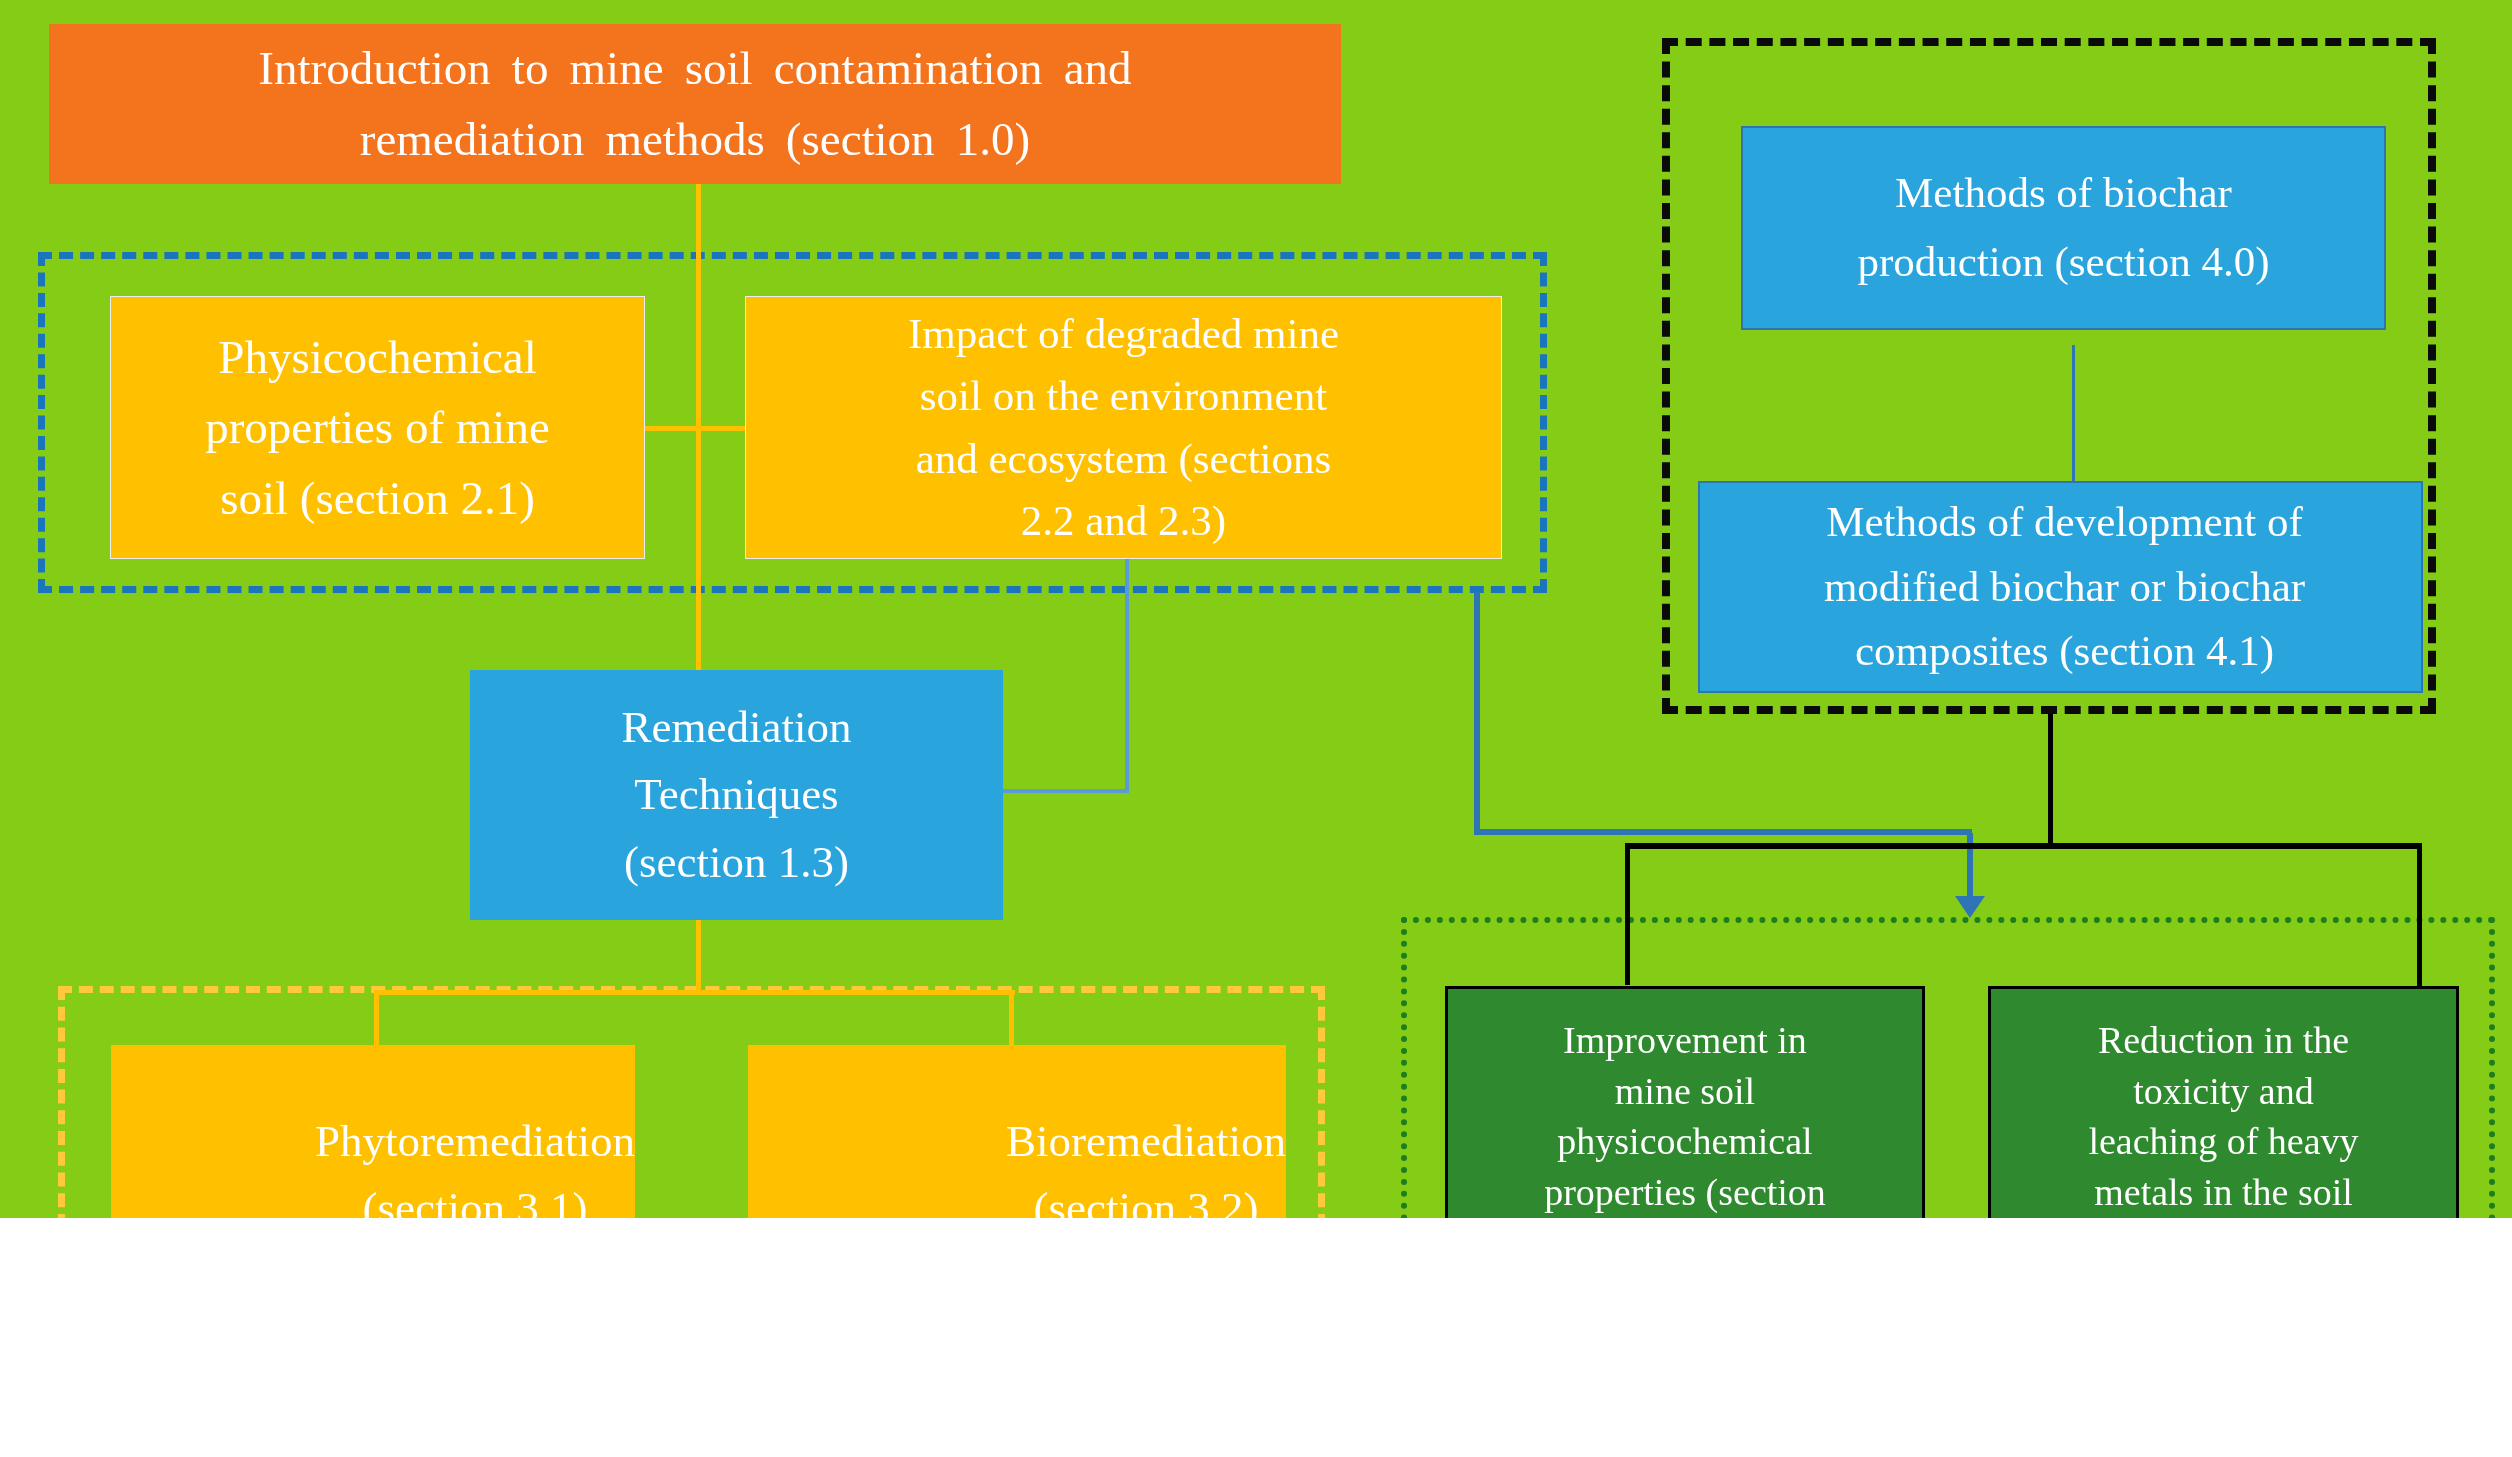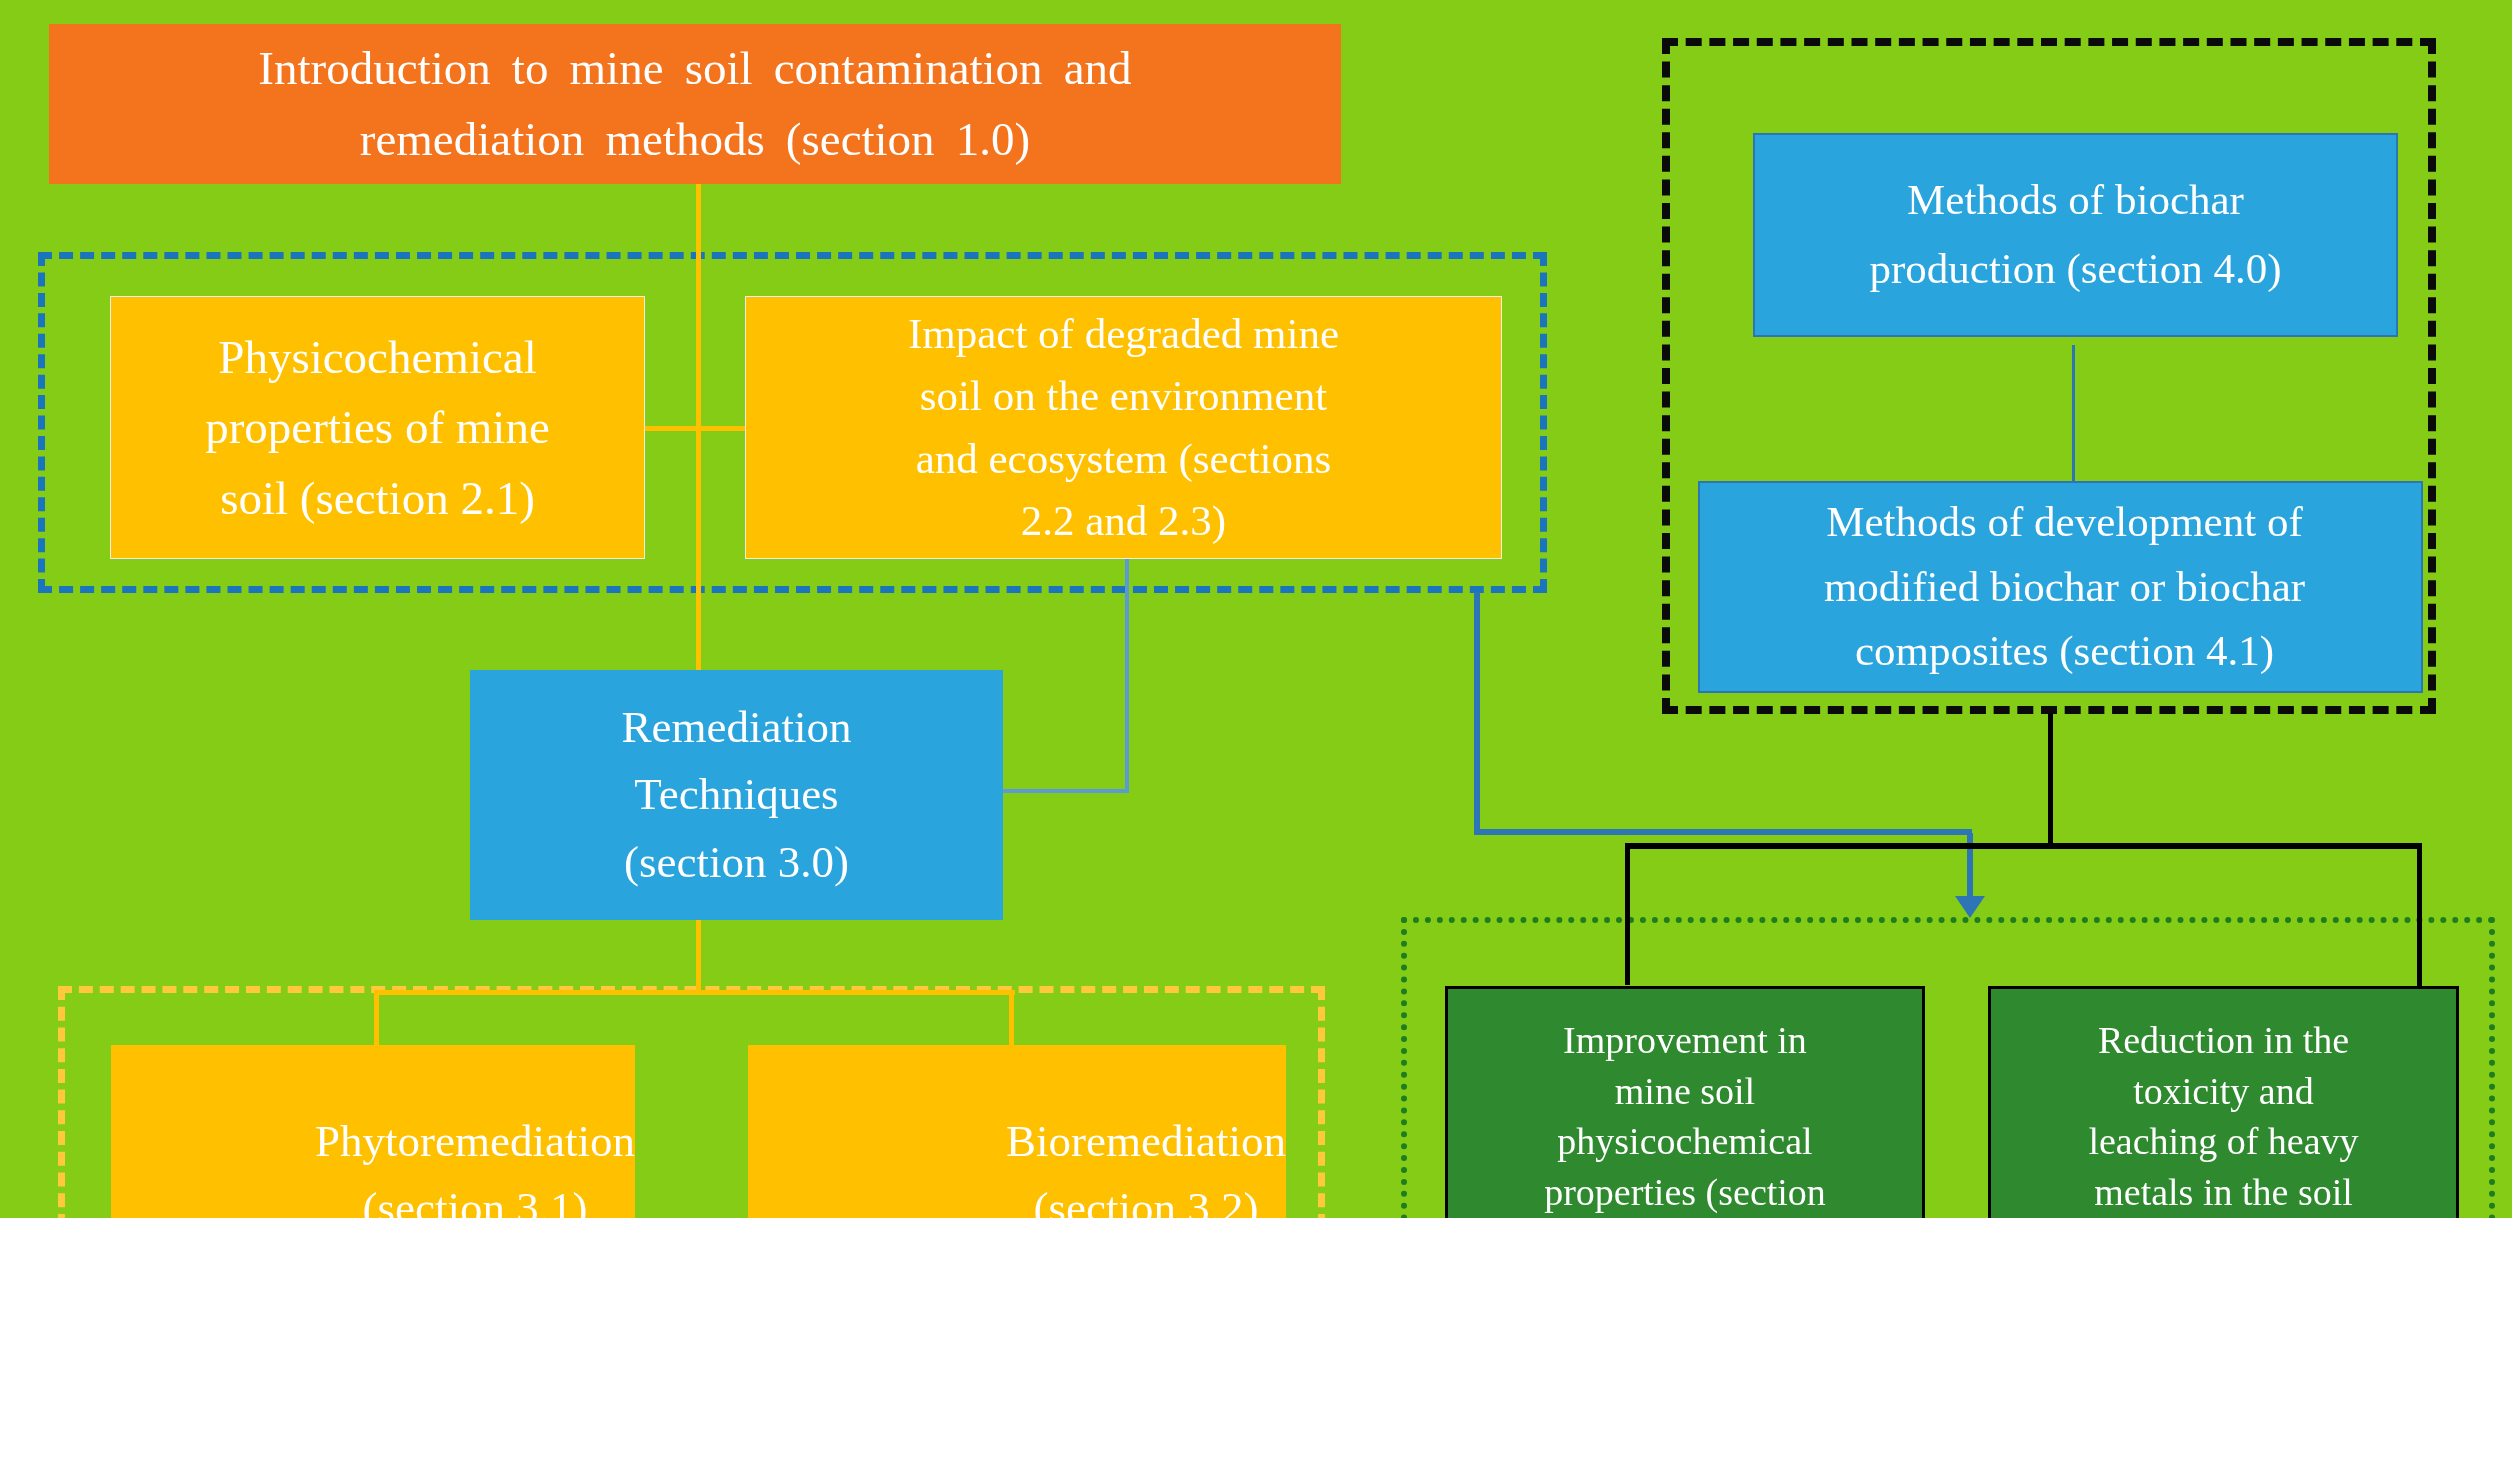--- a/index.html
+++ b/index.html
@@ -97,34 +97,34 @@
   <div class="node gold f-impact" style="left:745px;top:296px;width:757px;height:263px;">
     <span>Impact of degraded mine
 soil on the environment
 and ecosystem (sections
 2.2 and 2.3)</span>
   </div>
 
   <div class="node blue f-remed" style="left:470px;top:670px;width:533px;height:250px;">
     <span>Remediation
 Techniques
-(section 3.0)</span>
+(section 1.3)</span>
   </div>
 
   <div class="node gold-plain f-side" style="left:111px;top:1045px;width:524px;height:260px;">
     <span>Phytoremediation
 (section 3.1)</span>
   </div>
 
   <div class="node gold-plain f-side" style="left:748px;top:1045px;width:538px;height:260px;">
     <span>Bioremediation
 (section 3.2)</span>
   </div>
 
-  <div class="node blue-bordered f-m40" style="left:1741px;top:133px;width:645px;height:204px;margin-left:12px;">
+  <div class="node blue-bordered f-m40" style="left:1741px;top:126px;width:645px;height:204px;">
     <span>Methods of biochar
 production (section 4.0)</span>
   </div>
 
   <div class="node blue-bordered f-m41" style="left:1698px;top:481px;width:725px;height:212px;">
     <span>Methods of development of
 modified biochar or biochar
 composites (section 4.1)</span>
   </div>
 

